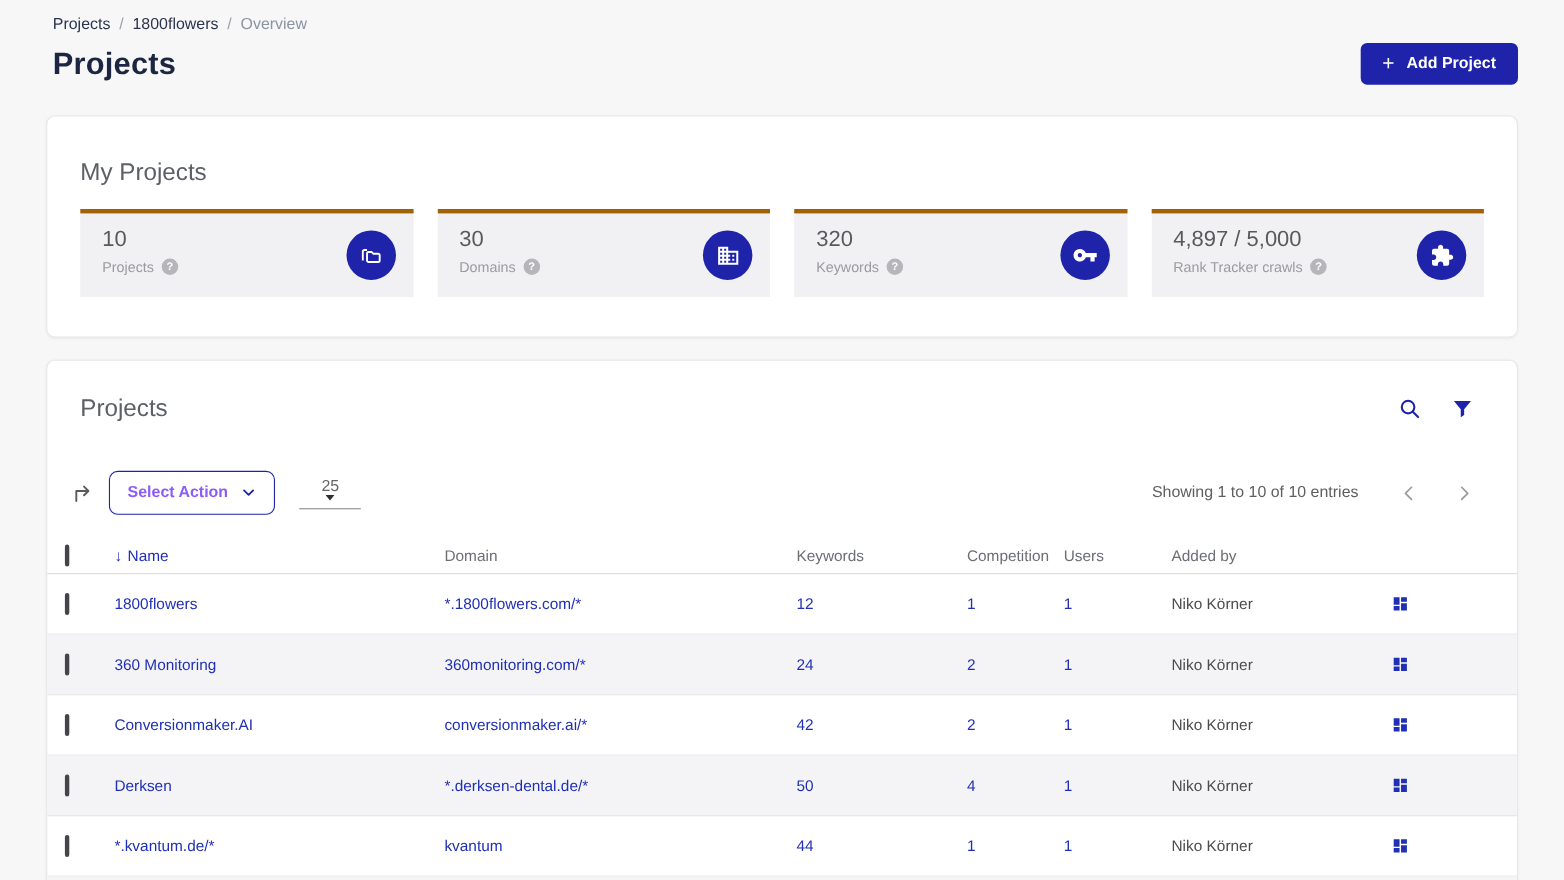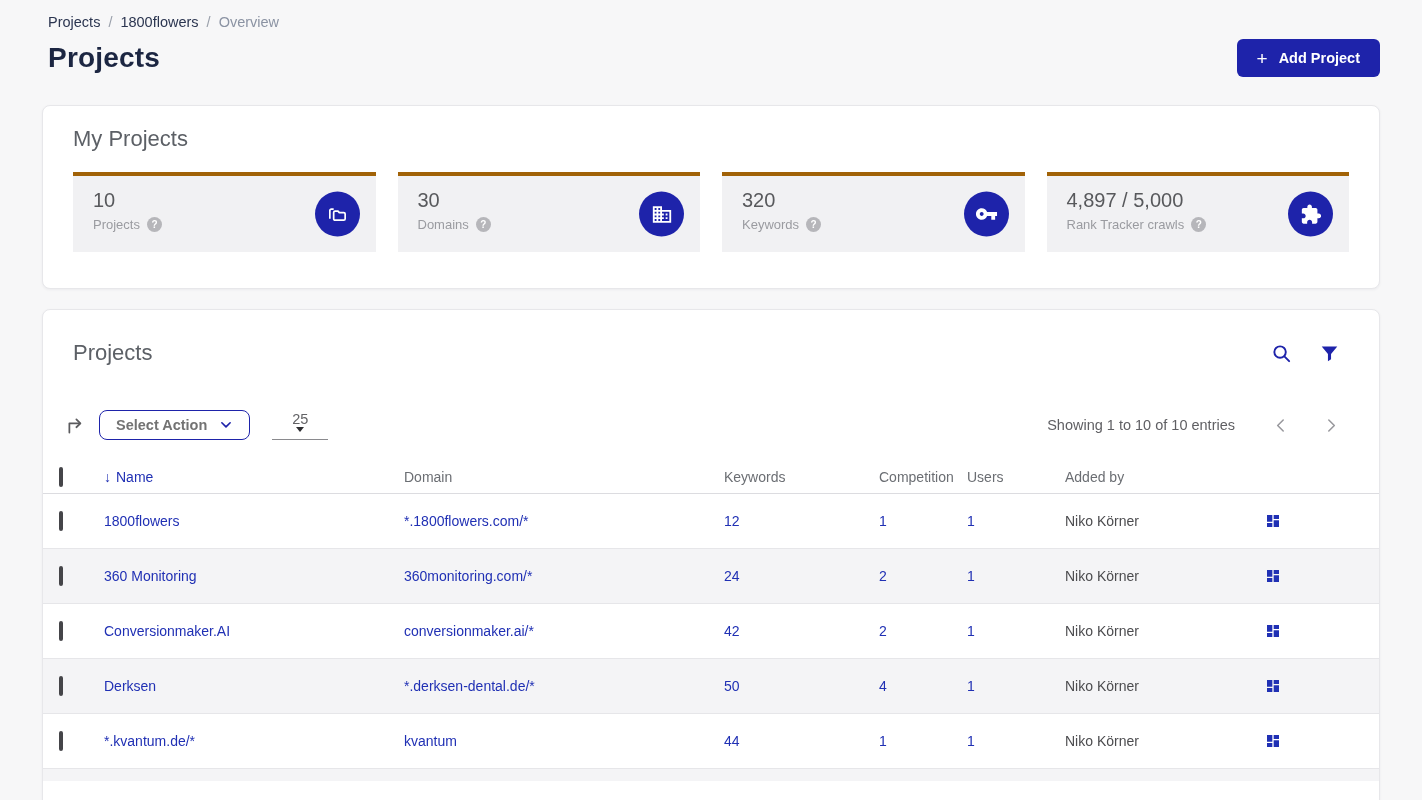--- a/index.html
+++ b/index.html
@@ -24,21 +24,21 @@
     font-family:"Liberation Sans", sans-serif;
   }
   .add-btn .plus { font-size:19px; font-weight:400; line-height:1; }
   
   .card {
     background:#fff; border:1px solid #e7e7ea; border-radius:8px;
     margin:0 42px; box-shadow:0 1px 3px rgba(25,25,60,.05);
   }
   .card-title { font-size:22px; color:#5c6066; font-weight:400; }
   
-  .stats-card { margin-top:28px; padding:20px 30px 36px 30px; }
+  .stats-card { margin-top:28px; padding:38px 30px 36px 30px; }
   .stats-row { display:flex; gap:22px; margin-top:20px; }
   .stat {
     flex:1; background:#f1f1f3; border-top:4px solid #a16207;
     height:80px; padding:13px 18px 0 20px; position:relative;
   }
   .stat-value { font-size:20px; color:#58595c; }
   .stat-label { font-size:13px; color:#9a9ba0; margin-top:5px; display:flex; align-items:center; gap:7px; }
   .qmark {
     width:15px; height:15px; border-radius:50%; background:#b6b6ba; color:#fff;
     font-size:10px; font-weight:700; display:inline-flex; align-items:center; justify-content:center;
@@ -49,22 +49,22 @@
     display:flex; align-items:center; justify-content:center;
   }
   
   .panel { margin-top:20px; padding-top:30px; height:520px; }
   .panel-head { display:flex; justify-content:space-between; align-items:center; padding:0 40px 0 30px; }
   .panel-icons { display:flex; gap:28px; align-items:center; }
   .icon-btn { background:none; border:none; cursor:pointer; padding:0; display:flex; }
   .toolbar { margin-top:44px; display:flex; align-items:center; padding:0 40px 0 22px; }
   .fwd { margin-right:13px; display:flex; cursor:pointer; }
   .select-action {
-    border:1px solid #1e23aa; background:#fff; color:#737373; border-radius:8px;
-    height:30px; padding:0 16px; font-size:14.5px; font-weight:600;
+    border:1px solid #1e23aa; background:#fff; color:#8b5cf6; border-radius:8px;
+    height:40px; padding:0 16px; font-size:14.5px; font-weight:600;
     display:flex; align-items:center; gap:12px; cursor:pointer;
     font-family:"Liberation Sans", sans-serif;
   }
   .page-size {
     margin-left:22px; width:56px; border-bottom:1px solid #8a8a8e; color:#636366;
     font-size:14.5px; display:flex; justify-content:space-between; align-items:center;
     padding:0 2px 7px 2px; cursor:pointer;flex-direction:column;
   }
   .caret-down {
     width:0; height:0; border-left:4px solid transparent; border-right:4px solid transparent;

